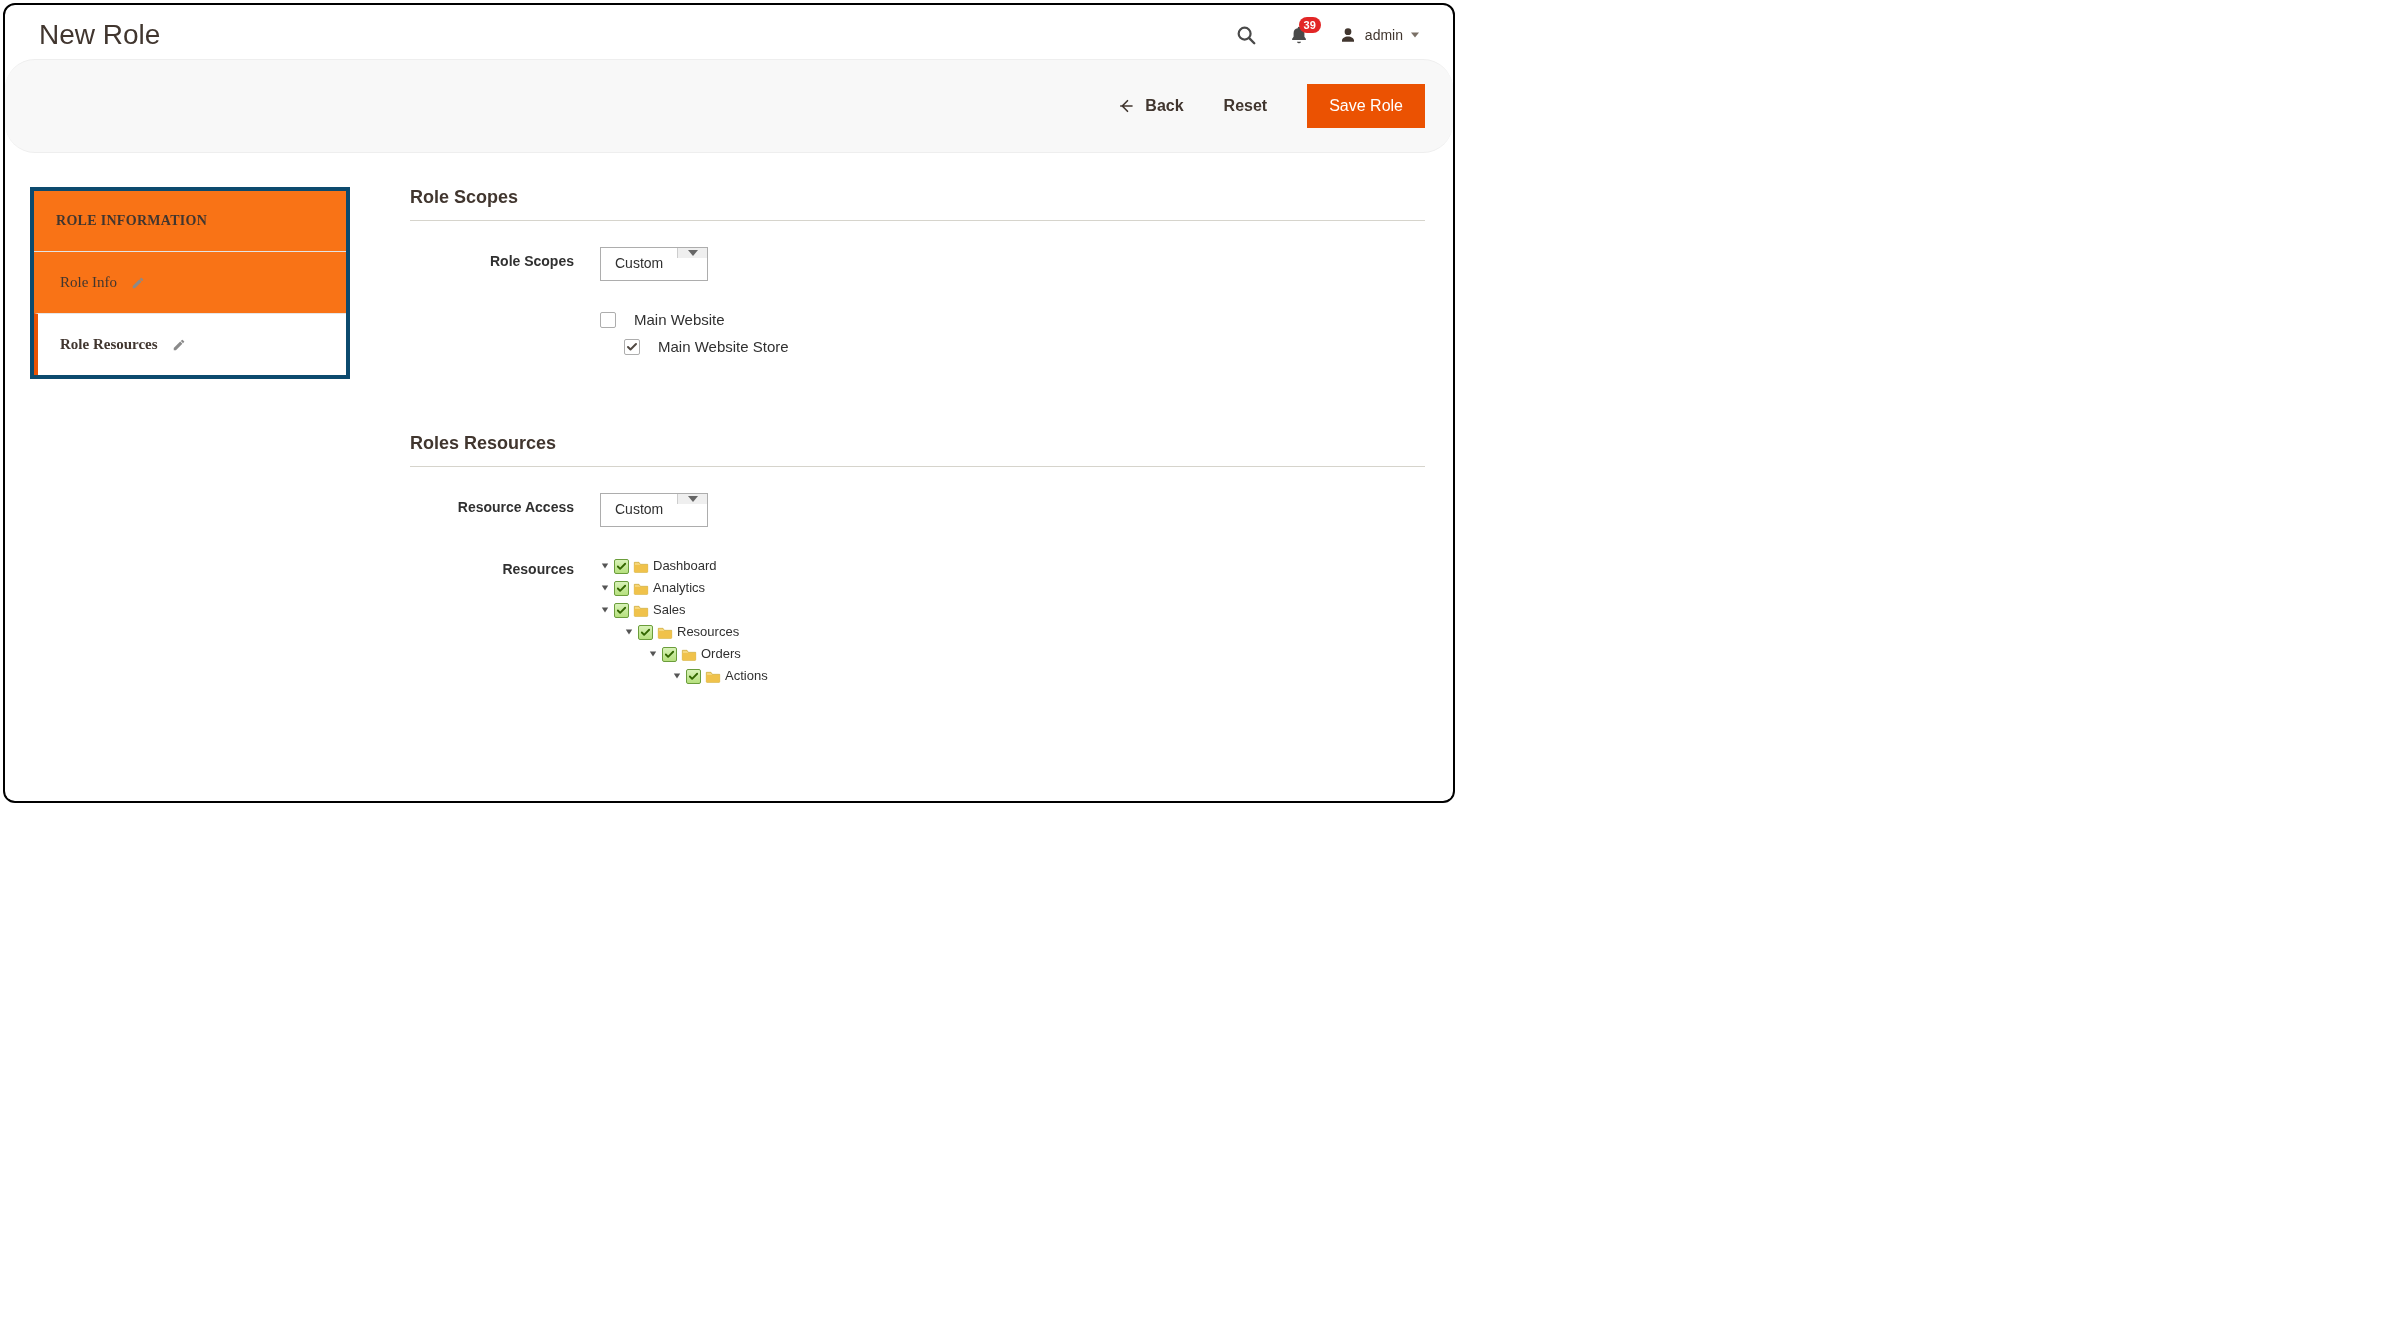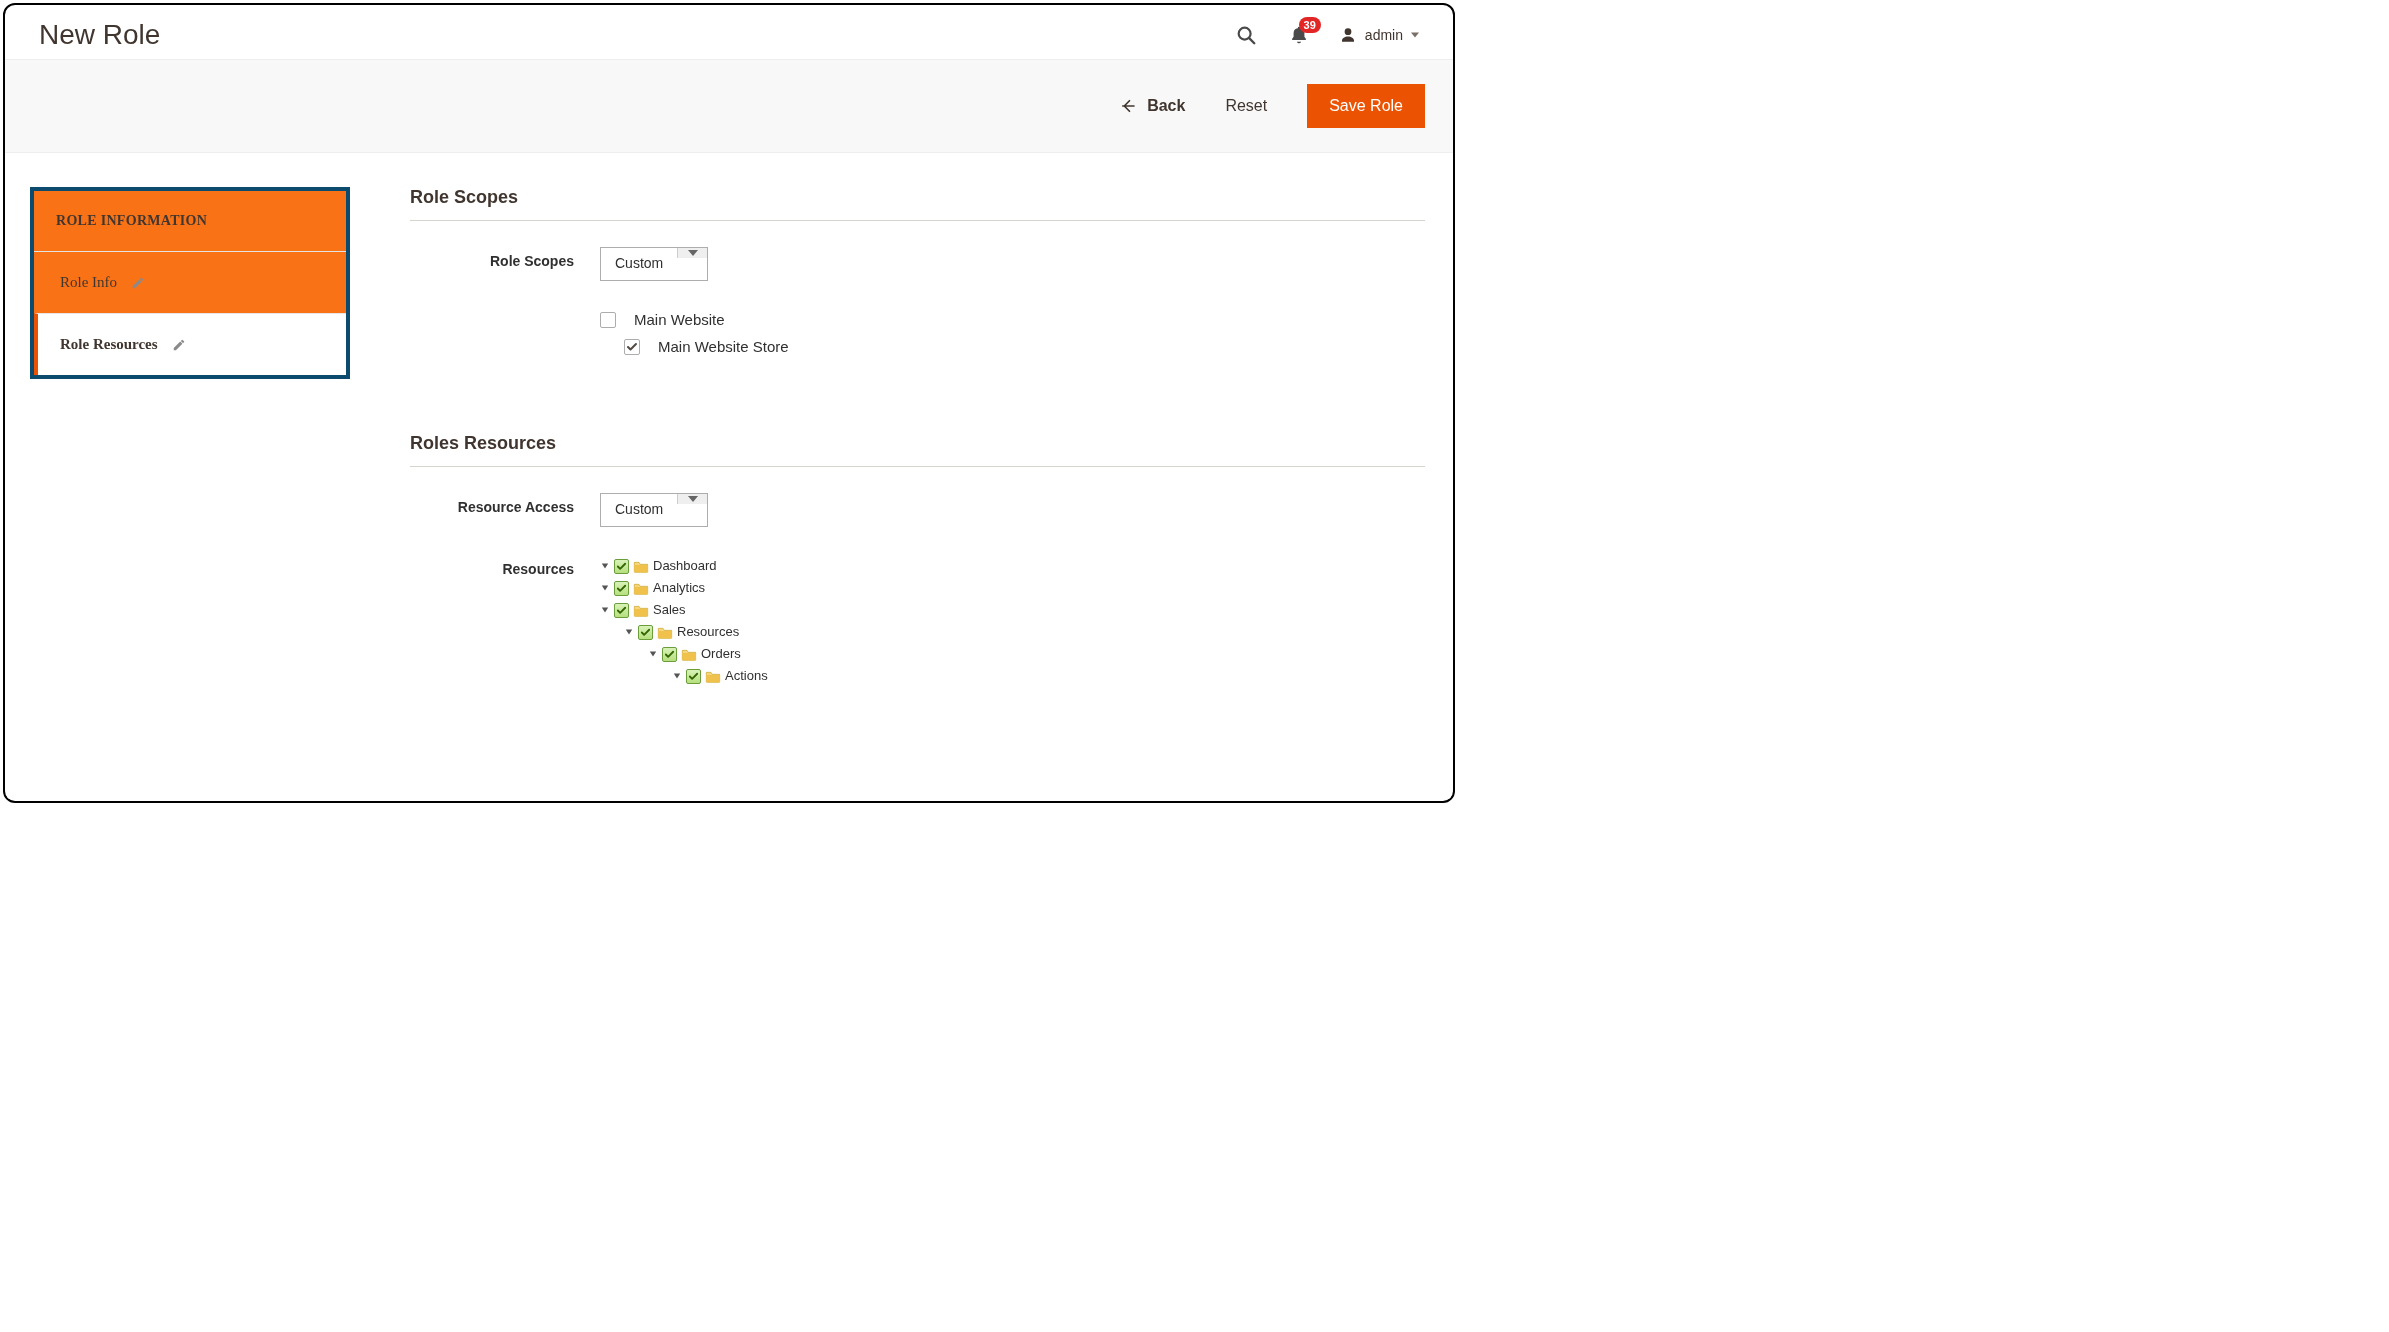--- a/index.html
+++ b/index.html
@@ -19,23 +19,23 @@
   .page-header { display: flex; align-items: center; justify-content: space-between; padding: 14px 34px 8px 34px; }
   .page-title { font-size: 28px; font-weight: 400; color: #41362f; }
   .header-right { display: flex; align-items: center; gap: 28px; }
   .icon-btn { background: none; border: none; cursor: pointer; display: flex; align-items: center; color: #4a4a4a; padding: 2px; }
   .bell-wrap { position: relative; }
   .badge { position: absolute; top: -6px; right: -10px; background: #e22626; color: #fff; font-size: 11px; font-weight: 700; padding: 1px 5px; border-radius: 9px; line-height: 14px; }
   .admin-drop { display: flex; align-items: center; gap: 8px; cursor: pointer; color: #41362f; font-size: 14px; }
   .admin-drop .caret { font-size: 10px; color: #7a7066; }
 
   
-  .action-bar { background: #f8f8f8; border-top: 1px solid #eee; border-bottom: 1px solid #eee; padding: 24px 28px; display: flex; justify-content: flex-end; align-items: center; gap: 40px; }
+  .action-bar { background: #f8f8f8; border-top: 1px solid #eee; border-bottom: 1px solid #eee; padding: 24px 28px; display: flex; justify-content: flex-end; align-items: center; gap: 40px; border-radius: 30px; }
   .back-btn { display: flex; align-items: center; gap: 10px; background: none; border: none; font-size: 16px; color: #41362f; font-weight: 600; cursor: pointer; }
-  .reset-btn { background: none; border: none; font-size: 16px; color: #41362f; font-weight: 400; cursor: pointer; }
+  .reset-btn { background: none; border: none; font-size: 16px; color: #41362f; font-weight: 700; cursor: pointer; }
   .save-btn { background: #eb5202; color: #fff; border: none; font-size: 16px; font-weight: 400; padding: 13px 22px; cursor: pointer; }
 
   
   .body-row { display: flex; align-items: flex-start; padding: 34px 28px 0 25px; gap: 60px; }
 
   
   .side-tabs { width: 320px; background: #f97316; border: 4px solid #0c4a6e; flex: 0 0 320px; font-family: Liberation Serif, serif; }
   .side-tabs-header { font-size: 14px; font-weight: 700; color: #41362f; padding: 22px 22px; border-bottom: 1px solid #e3e3e3; letter-spacing: .3px; }
   .side-tab { display: flex; align-items: center; gap: 14px; padding: 22px 22px; font-size: 15px; color: #41362f; cursor: pointer; border-left: 4px solid transparent; }
   .side-tab + .side-tab { border-top: 1px solid #e6e6e6; }

